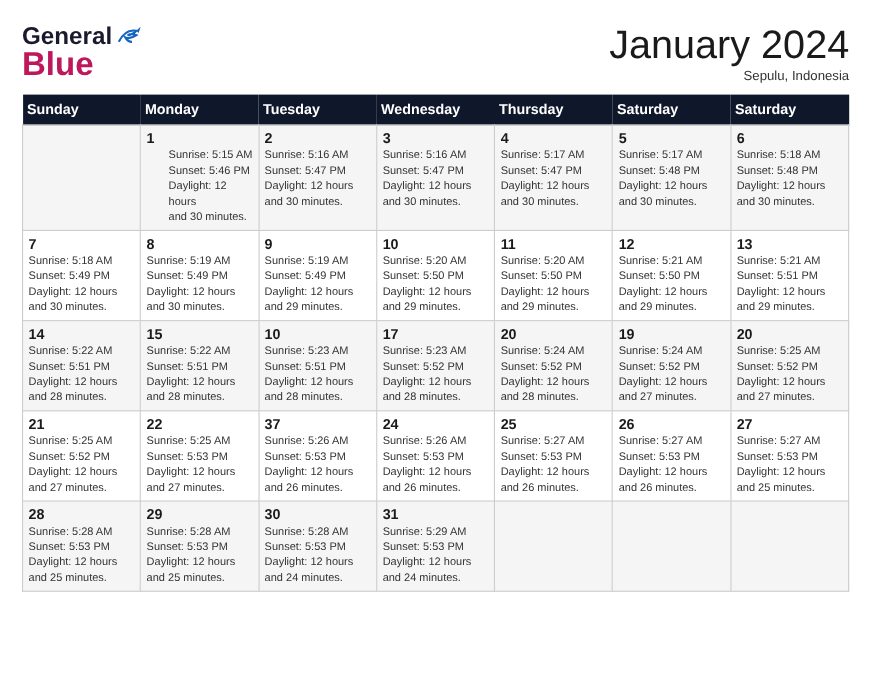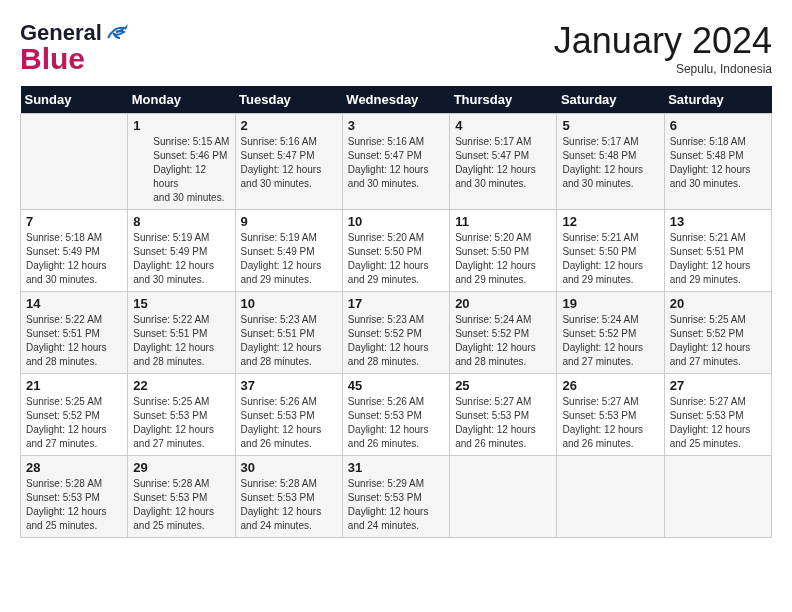--- a/index.html
+++ b/index.html
@@ -277,21 +277,21 @@
 and 27 minutes.</div>
         </td>
         <td>
           <span class="day-num">37</span>
           <div class="day-info" style="white-space: pre-line;">Sunrise: 5:26 AM
 Sunset: 5:53 PM
 Daylight: 12 hours
 and 26 minutes.</div>
         </td>
         <td>
-          <span class="day-num">45</span>
+          <span class="day-num">24</span>
           <div class="day-info" style="white-space: pre-line;">Sunrise: 5:26 AM
 Sunset: 5:53 PM
 Daylight: 12 hours
 and 26 minutes.</div>
         </td>
         <td>
           <span class="day-num">25</span>
           <div class="day-info" style="white-space: pre-line;">Sunrise: 5:27 AM
 Sunset: 5:53 PM
 Daylight: 12 hours

